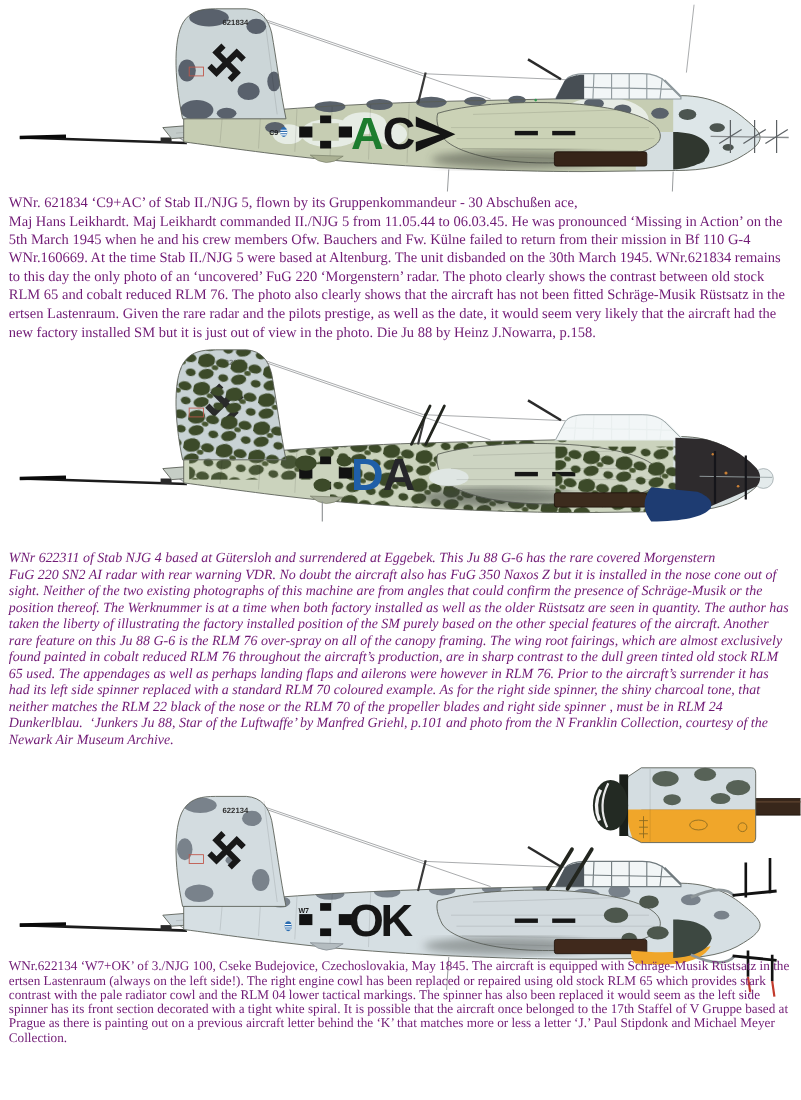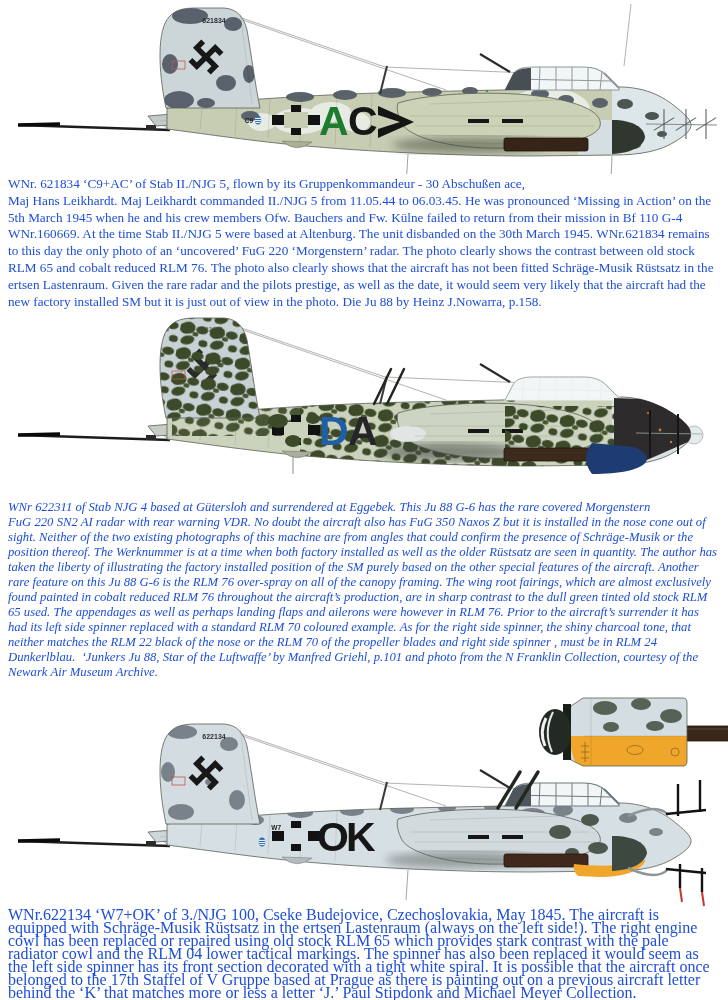--- a/index.html
+++ b/index.html
@@ -1,24 +1,24 @@
 <!DOCTYPE html>
 <html><head>
 <meta charset="utf-8">
 <style>
   html,body{margin:0;padding:0;background:#ffffff;}
   .page{position:relative;width:728px;height:1000px;background:#fff;overflow:hidden;
         font-family:"Liberation Serif", serif;color:#151515;}
   figure.profile{position:absolute;left:0;margin:0;padding:0;width:728px;}
   figure.profile svg{display:block;}
   p.caption{position:absolute;left:8px;width:712px;margin:0;
-            white-space:pre-wrap;text-align:left;color:#1d4ed8;}
+            white-space:pre-wrap;text-align:left;color:#701a75;}
   .cap1{top:176px;font-size:13.2px;line-height:16.8px;}
   .cap2{top:500px;font-size:12.7px;line-height:15px;font-style:italic;}
-  .cap3{top:908px;font-size:16px;line-height:13px;}
+  .cap3{top:872px;font-size:12px;line-height:13px;}
   
   .ol{fill:none;stroke:#5a5f56;stroke-width:.8;}
   .pl{fill:none;stroke:rgba(0,0,0,.16);stroke-width:.6;}
   .wire{fill:none;stroke:#8f9294;stroke-width:.7;}
   .tailnum{font:700 7px "Liberation Sans",sans-serif;fill:#2e2e2e;}
   .smallcode{font:700 6.5px "Liberation Sans",sans-serif;fill:#1c1c1c;}
   .codeletter{font:700 41px "Liberation Sans",sans-serif;}
   .defs-holder{position:absolute;width:0;height:0;overflow:hidden;}
 </style>
 </head>

